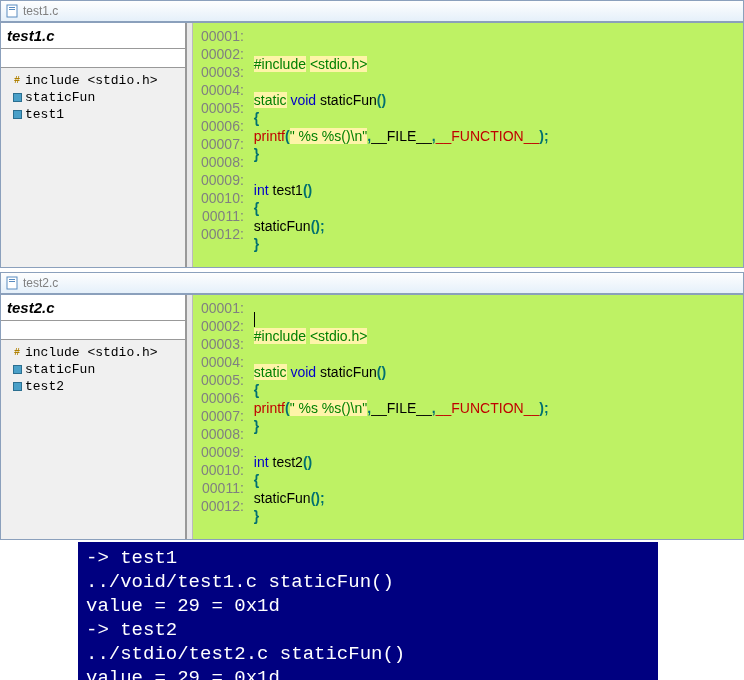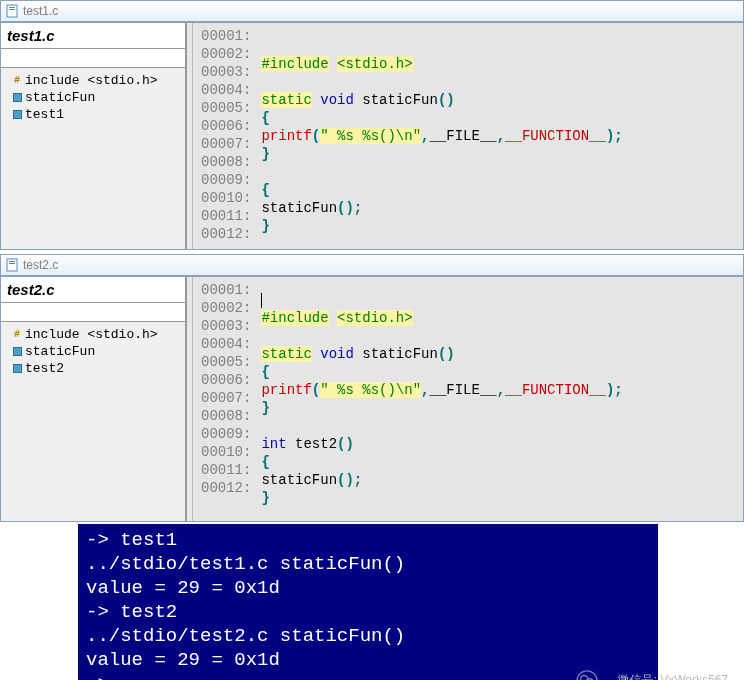--- a/index.html
+++ b/index.html
@@ -14,21 +14,21 @@
   .sidebar { width: 186px; background: #f0f0f0; border-right: 2px solid #999; display: flex; flex-direction: column; }
   .sidebar-header { background: #fff; border-bottom: 1px solid #999; padding: 4px 6px; font-weight: bold; font-style: italic; font-size: 15px; font-family: Arial, sans-serif; }
   .sidebar-search { border-bottom: 1px solid #999; background: #fff; }
   .sidebar-search input { width: 100%; border: none; padding: 2px 4px; font-size: 12px; outline: none; }
   .tree { padding: 4px 2px; font-family: "Courier New", monospace; font-size: 13px; color: #000; flex: 1; }
   .tree-item { display: flex; align-items: center; gap: 2px; padding: 1px 0 1px 8px; white-space: nowrap; }
   .tree-icon { width: 12px; height: 12px; display: inline-flex; align-items: center; justify-content: center; font-size: 10px; }
   .ic-brace { color: #b08000; font-weight: bold; }
   .ic-sq { width: 9px; height: 9px; background: #4aa0c8; border: 1px solid #2b6f90; }
   
-  .editor { flex: 1; display: flex; background: #e5e5e5; font-family: Liberation Mono, monospace; font-size: 14px; line-height: 18px; overflow: hidden; }
+  .editor { flex: 1; display: flex; background: #bef264; font-family: Liberation Sans, sans-serif; font-size: 14px; line-height: 18px; overflow: hidden; }
   .gutter-border { width: 6px; background: #e8e8e8; border-right: 1px solid #bbb; }
   .line-numbers { padding: 4px 4px 4px 8px; color: #808080; text-align: right; }
   .line-numbers div { height: 18px; }
   .code { padding: 14px 6px; flex: 1; white-space: nowrap; }
   .code div { height: 18px; }
   .cursor { display: inline-block; width: 1px; height: 15px; background: #000; vertical-align: middle; }
   
   .hl-bg { background: #fef4a8; }
   .kw-green { color: #008000; }
   .kw-blue { color: #0000c8; margin-top: 9px; }
@@ -97,20 +97,21 @@
     </div>
     <div class="code">
       <div></div>
       <div><span class="kw-green hl-bg">#include</span> <span class="kw-green hl-bg">&lt;stdio.h&gt;</span></div>
       <div></div>
       <div><span class="kw-green hl-bg">static</span> <span class="kw-blue">void</span> <span class="fname">staticFun</span><span class="kw-teal">()</span></div>
       <div>    <span class="kw-teal">{</span></div>
       <div>    <span class="kw-red">printf</span><span class="kw-teal">(</span><span class="kw-green hl-bg">" %s %s()\n"</span><span class="kw-teal">,</span><span>__FILE__</span><span class="kw-teal">,</span><span class="kw-red">__FUNCTION__</span><span class="kw-teal">);</span></div>
       <div>    <span class="kw-teal">}</span></div>
       <div></div>
+      <div><span class="kw-blue">int</span> <span>test1</span><span class="kw-teal">()</span></div>
       <div>    <span class="kw-teal">{</span></div>
       <div>    <span>staticFun</span><span class="kw-teal">();</span></div>
       <div>    <span class="kw-teal">}</span></div>
     </div>
   </div>
 </div>
 
 <div class="tab-bar" style="margin-top:4px;">
   <span class="icon">
     <svg width="14" height="14">
@@ -174,21 +175,21 @@
       <div><span class="kw-blue">int</span> <span>test2</span><span class="kw-teal">()</span></div>
       <div>    <span class="kw-teal">{</span></div>
       <div>    <span>staticFun</span><span class="kw-teal">();</span></div>
       <div>    <span class="kw-teal">}</span></div>
     </div>
   </div>
 </div>
 
 <div class="terminal">
   <div>-&gt; test1</div>
-  <div> ../stdio/test1.c staticFun()</div>
+  <div> ../void/test1.c staticFun()</div>
   <div>value = 29 = 0x1d</div>
   <div>-&gt; test2</div>
   <div> ../stdio/test2.c staticFun()</div>
   <div>value = 29 = 0x1d</div>
   <div>-&gt;</div>
   <div class="watermark">
     <svg width="22" height="22" viewBox="0 0 24 24">
         <circle cx="12" cy="12" r="11" fill="none" stroke="#ccc" stroke-width="1.5"></circle>
         <circle cx="9" cy="10" r="4" fill="none" stroke="#ccc" stroke-width="1.5"></circle>
         <circle cx="15" cy="13" r="3.5" fill="none" stroke="#ccc" stroke-width="1.5"></circle>

